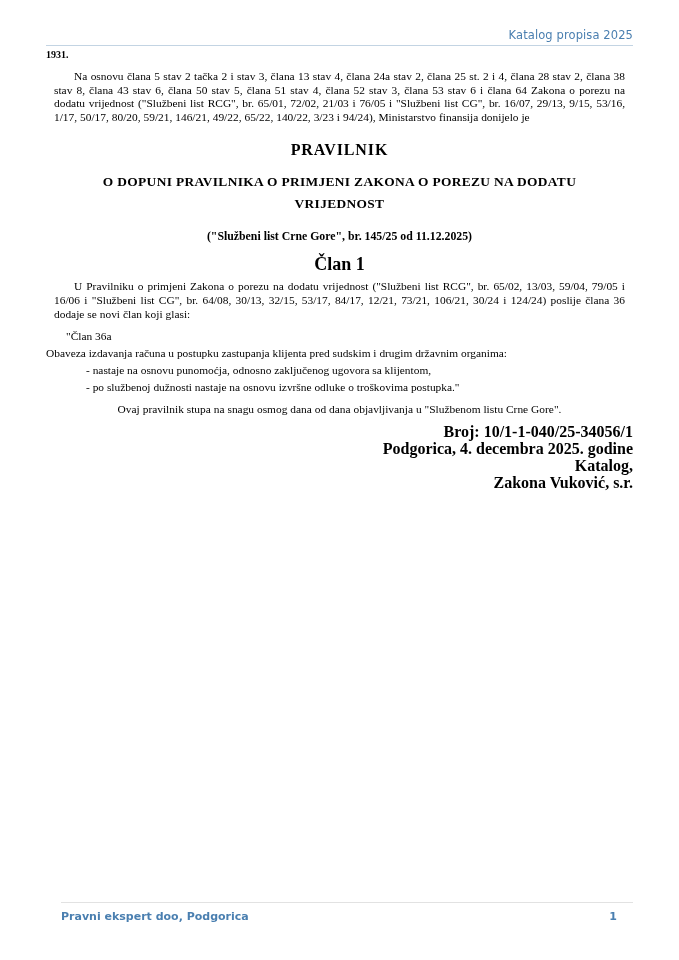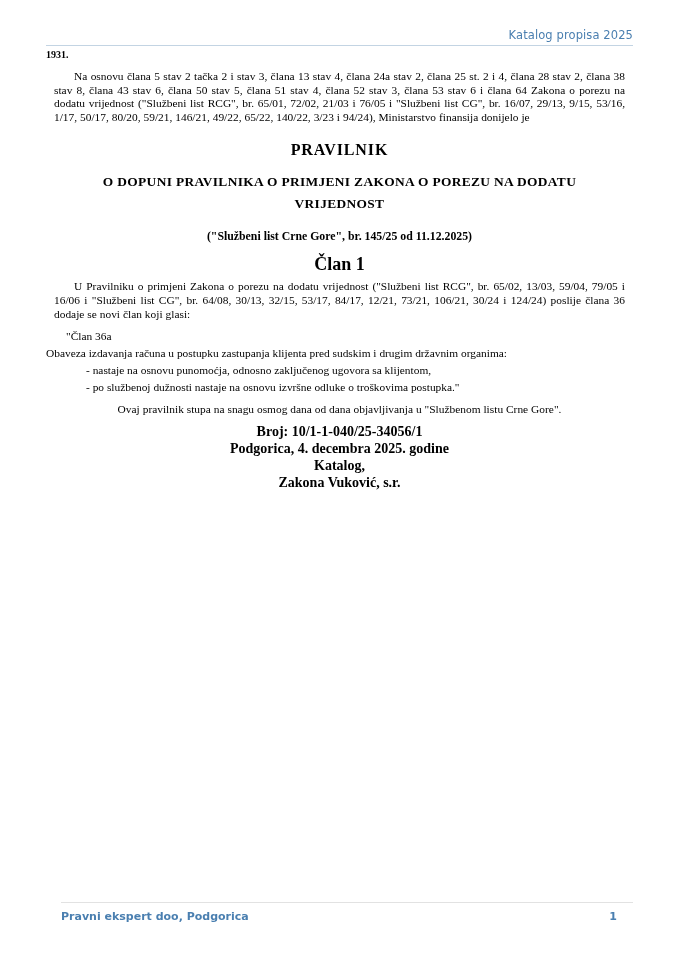--- a/index.html
+++ b/index.html
@@ -121,23 +121,23 @@
     line-height: 15px;
     margin: 2px 0 0 0;
   }
   .dash-item {
     font-size: 11.4px;
     line-height: 15px;
     margin: 2px 0 0 0;
     padding-left: 40px;
   }
   .sig-line {
-    font-size: 14px;
-    font-weight: bold;
-    text-align: center;
+    font-size: 16px;
+    font-weight: bold;
+    text-align: right;
     line-height: 14px;
     margin: 3px 0 0 0;
   }
 
   
   .page-footer {
     position: absolute;
     left: 46px;
     right: 46px;
     bottom: 36px;

